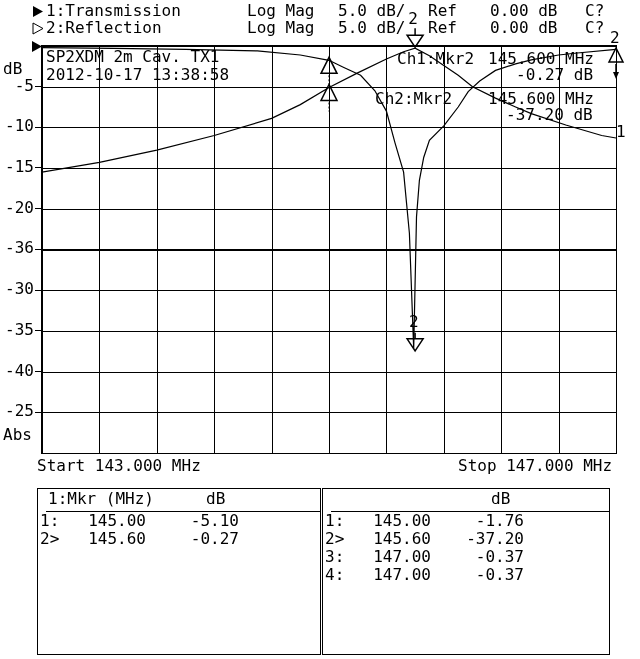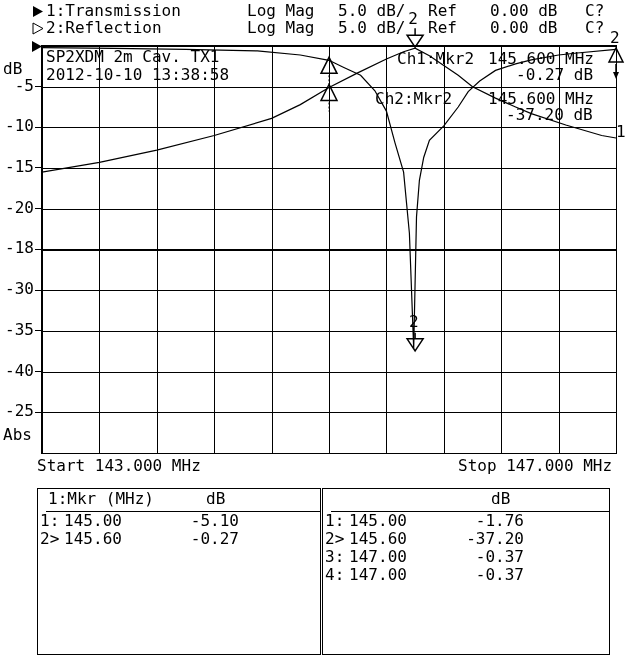--- a/index.html
+++ b/index.html
@@ -28,21 +28,21 @@
   #traces polyline{fill:none;stroke:#000;stroke-width:1.2px;}
   .mk{fill:none;stroke:#000;stroke-width:1.5px;}
   .mkline{stroke:#000;stroke-width:1.5px;}
   .mkdash{stroke:#000;stroke-width:1px;stroke-dasharray:2,2;}
   .mkfill{fill:#000;stroke:none;}
   .mktext{font:16px "DejaVu Sans Mono","Liberation Mono",monospace;fill:#000;}
   
   .mtable{position:absolute;top:488px;height:167px;box-sizing:border-box;border:1px solid #000;}
   .mtable .thead{position:absolute;left:8px;top:0;right:0;height:22px;border-bottom:1px solid #000;}
   .cell-id{position:absolute;left:2px;}
-  .cell-freq{position:absolute;left:2px;width:106px;text-align:center;}
+  .cell-freq{position:absolute;left:2px;width:106px;text-align:right;}
   .cell-db{position:absolute;left:110px;width:91px;text-align:right;}
 </style>
 </head>
 <body>
 
 <svg class="tri" style="left:32px;top:5px;" viewBox="0 0 12 13">
     <path d="M1,1 L11,6.5 L1,12 Z" fill="#000"></path>
   </svg>
 <span class="abs" style="left:46px;top:3px;">1:Transmission</span>
 <span class="abs" style="left:247px;top:3px;">Log Mag</span>
@@ -66,29 +66,29 @@
 
 <svg class="tri" style="left:31px;top:40px;" viewBox="0 0 12 13">
     <path d="M1,1 L11,6.5 L1,12 Z" fill="#000"></path>
   </svg>
 
 <span class="abs" style="left:3px;top:61px;">dB</span>
 <span class="ylab abs" style="top:78px;">-5</span>
 <span class="ylab abs" style="top:118px;">-10</span>
 <span class="ylab abs" style="top:159px;">-15</span>
 <span class="ylab abs" style="top:200px;">-20</span>
-<span class="ylab abs" style="top:240px;">-18</span>
+<span class="ylab abs" style="top:240px;">-36</span>
 <span class="ylab abs" style="top:281px;">-30</span>
 <span class="ylab abs" style="top:322px;">-35</span>
 <span class="ylab abs" style="top:363px;">-40</span>
 <span class="ylab abs" style="top:403px;">-25</span>
 <span class="abs" style="left:3px;top:427px;">Abs</span>
 
 <span class="abs" style="left:46px;top:49px;">SP2XDM 2m Cav. TX1</span>
-<span class="abs" style="left:46px;top:67px;">2012-10-10 13:38:58</span>
+<span class="abs" style="left:46px;top:67px;">2012-10-17 13:38:58</span>
 
 <span class="abs" style="left:397px;top:51px;">Ch1:Mkr2</span>
 <span class="abs" style="left:488px;top:51px;">145.600 MHz</span>
 <span class="abs" style="left:516px;top:67px;">-0.27 dB</span>
 <span class="abs" style="left:375px;top:91px;">Ch2:Mkr2</span>
 <span class="abs" style="left:488px;top:91px;">145.600 MHz</span>
 <span class="abs" style="left:506px;top:107px;">-37.20 dB</span>
 
 <span class="abs" style="left:610px;top:30px;">2</span>
 <span class="abs" style="left:616px;top:124px;">1</span>

